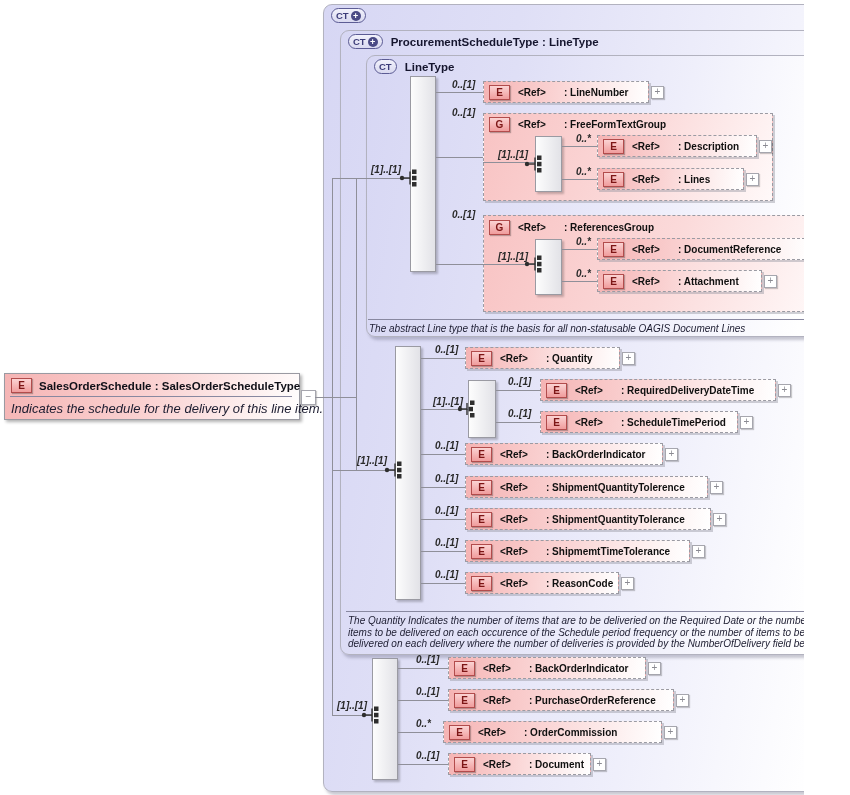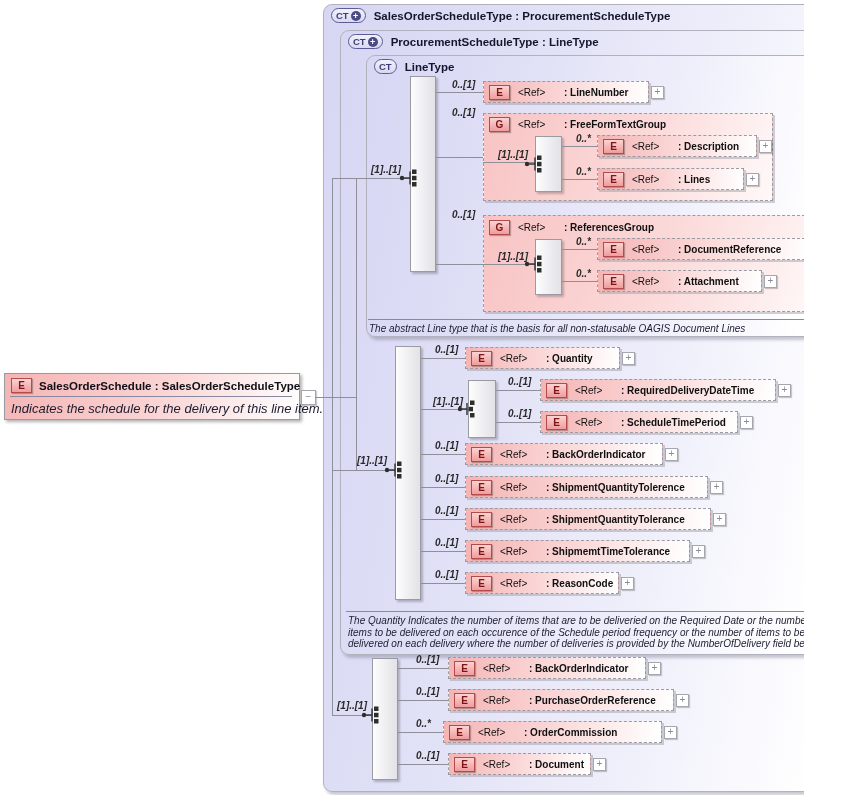--- a/index.html
+++ b/index.html
@@ -21,21 +21,21 @@
          border:1px dashed #9b9ba3;box-sizing:border-box;white-space:nowrap;
          background:linear-gradient(95deg,#f5b4b4 0%,#fad4d4 45%,#ffffff 100%);
          box-shadow:2px 2px 0 rgba(150,150,162,.45);}
   .gbox{position:absolute;border:1px dashed #9b9ba3;box-sizing:border-box;
         background:linear-gradient(110deg,#f8c3c3 0%,#fbdada 55%,#fff9f9 100%);
         box-shadow:2px 2px 0 rgba(150,150,162,.45);}
   .gtitle{position:absolute;display:flex;align-items:center;white-space:nowrap;}
   .badge{display:inline-block;width:19px;height:13px;line-height:13px;text-align:center;flex:none;
          font-size:10px;font-weight:bold;color:#7d1616;border:1px solid #b24c4c;
          background:linear-gradient(180deg,#fbd3d3,#f09c9c);box-shadow:1px 1px 1px rgba(0,0,0,.25);}
-  .ref{margin-left:8px;width:46px;flex:none;font-size:10px;font-weight:normal;color:#101010;}
+  .ref{margin-left:8px;width:46px;flex:none;font-size:10px;font-weight:bold;color:#101010;}
   .ename{font-size:10px;font-weight:bold;color:#101010;}
   
   .bar{position:absolute;border:1px solid #9a9aa2;box-sizing:border-box;
        background:linear-gradient(90deg,#fdfdfd,#e2e2e7);box-shadow:2px 2px 2px rgba(0,0,0,.22);}
   
   .hline{position:absolute;height:1px;background:#8f8f99;}
   .vline{position:absolute;width:1px;background:#8f8f99;}
   .card{position:absolute;font-size:10px;font-style:italic;font-weight:bold;color:#2a2a2a;white-space:nowrap;}
   .expander{position:absolute;width:11px;height:11px;border:1px solid #a6a6ae;background:#ffffff;
             color:#8a8a92;font-size:10px;line-height:10px;text-align:center;box-sizing:content-box;
@@ -58,21 +58,20 @@
 
   <div class="tbox" style="left:323px;top:4px;width:522px;height:788px"></div>
   <div class="tbox" style="left:340px;top:30px;width:496px;height:625px"></div>
   <div class="tbox" style="left:366px;top:55px;width:459px;height:282px"></div>
 
   <div class="tbox-title" style="left:331px;top:8px">
     <span class="ctpill">
         <span>CT</span>
         <span class="ctplus">+</span>
       </span>
-    <span>SalesOrderScheduleType : ProcurementScheduleType</span>
   </div>
   <div class="tbox-title" style="left:348px;top:34px">
     <span class="ctpill">
         <span>CT</span>
         <span class="ctplus">+</span>
       </span>
     <span>ProcurementScheduleType : LineType</span>
   </div>
   <div class="tbox-title" style="left:374px;top:59px">
     <span class="ctpill">

